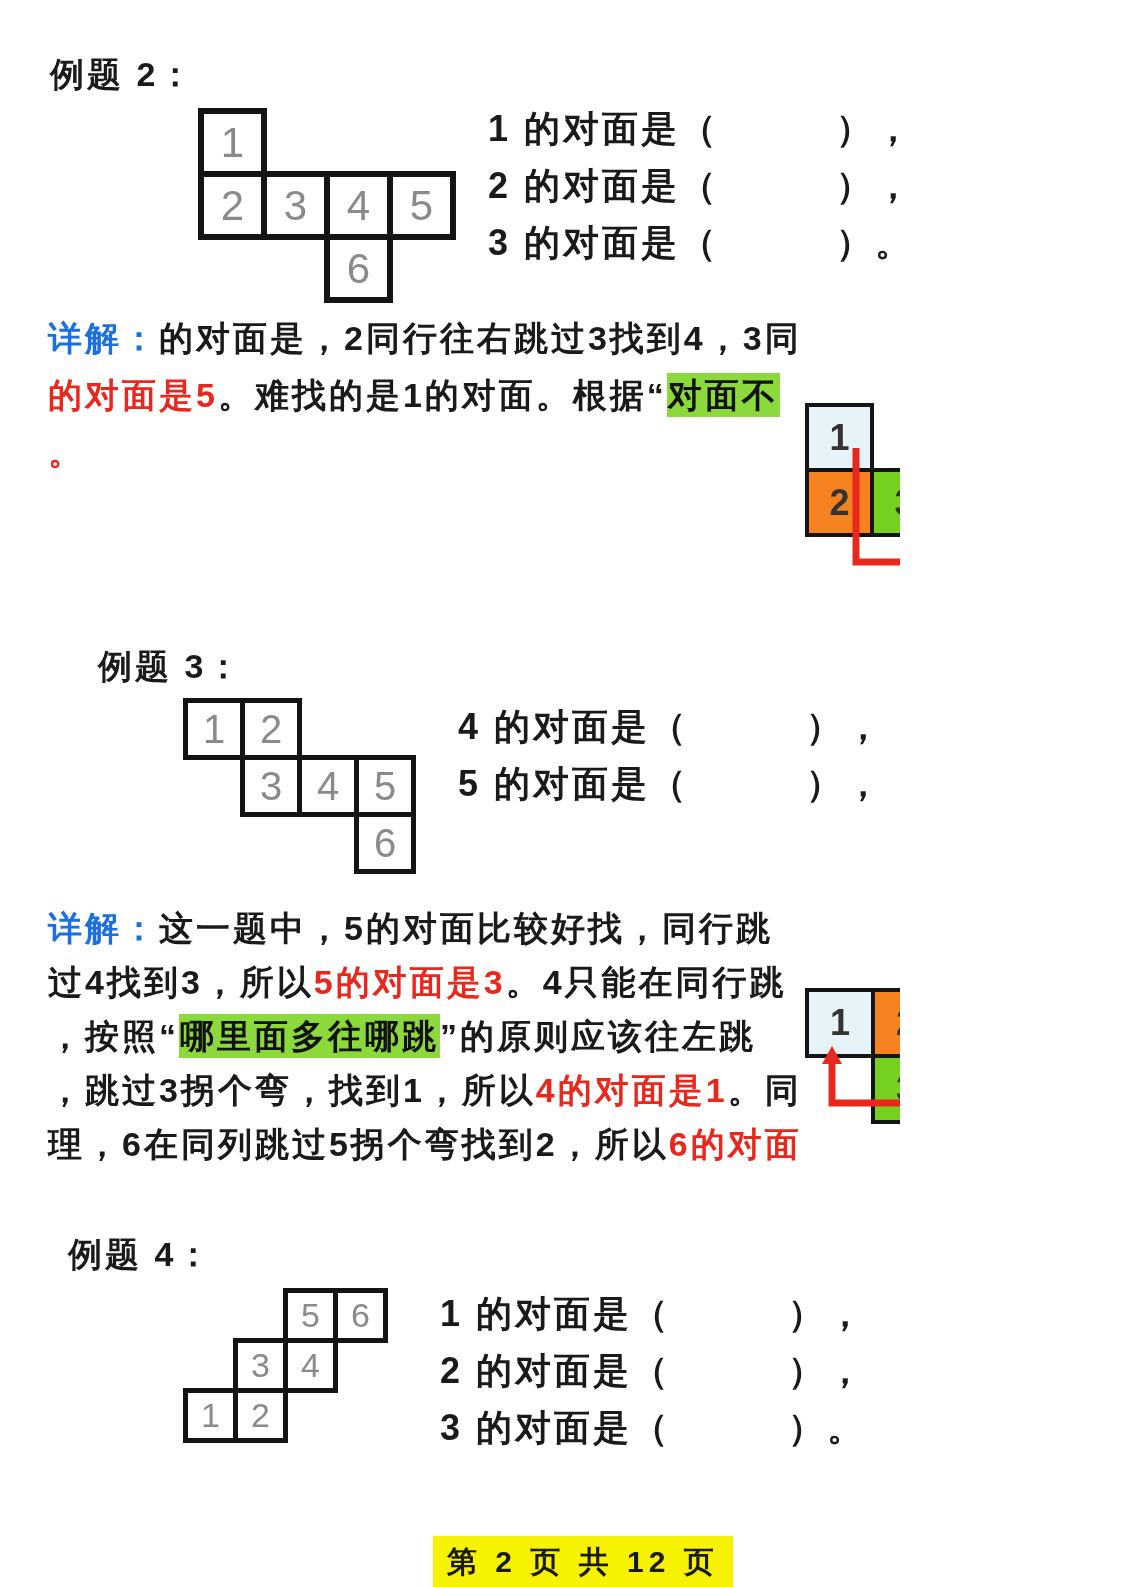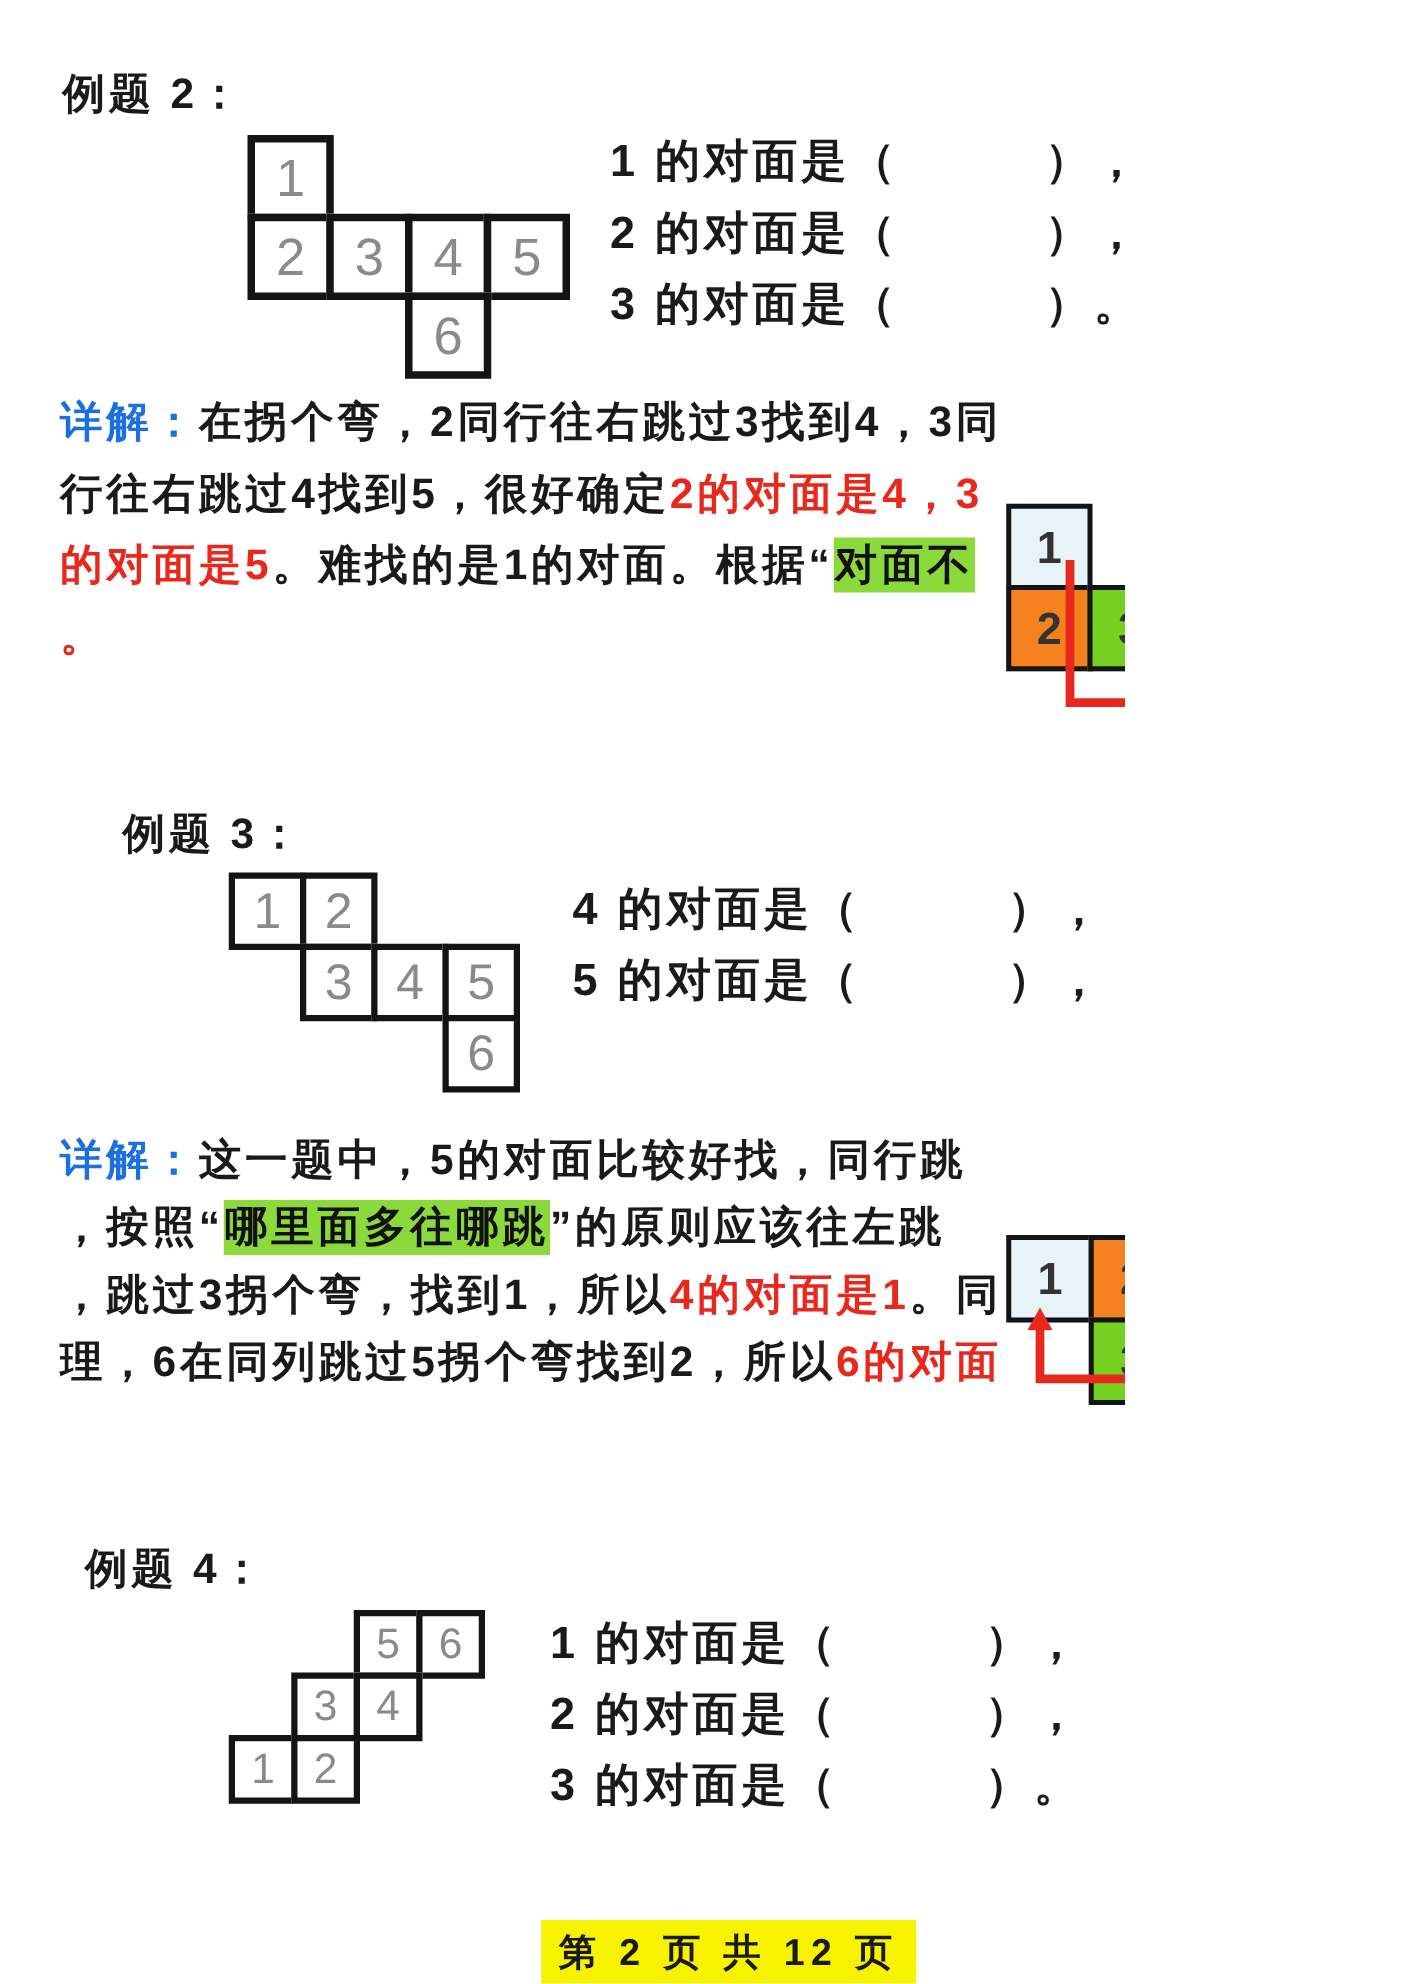--- a/index.html
+++ b/index.html
@@ -56,22 +56,21 @@
       </div>
   </div>
 
   <div class="questions" style="left:488px;top:100px;">
       <div class="q-line">1 的对面是（　　　），</div>
       <div class="q-line">2 的对面是（　　　），</div>
       <div class="q-line">3 的对面是（　　　）。</div>
     </div>
 
   <div class="explanation exp-a" style="left:48px;top:310px;">
-      <div class="exp-line"><span class="seg-b">详解：</span><span class="seg-n">在拐个弯，2同行往右跳过3找到4，3同</span></div>
-      <div class="exp-line"><span class="seg-n">行往右跳过4找到5，很好确定</span><span class="seg-r">2的对面是4，3</span></div>
+      <div class="exp-line"><span class="seg-b">详解：</span><span class="seg-n">的对面是，2同行往右跳过3找到4，3同</span></div>
       <div class="exp-line"><span class="seg-r">的对面是5</span><span class="seg-n">。难找的是1的对面。根据“</span><span class="seg-h">对面不</span></div>
       <div class="exp-line"><span class="seg-r">。</span></div>
     </div>
 
   <div class="net-wrap" style="left:805px;top:403px;">
     <div class="net colored" style="width: 264px; height: 199px;">
         <div class="net-cell cc-blue" style="left: 0px; top: 0px; width: 69px; height: 69px; border-width: 4px; font-size: 36px;">1</div>
         <div class="net-cell cc-orange" style="left: 0px; top: 65px; width: 69px; height: 69px; border-width: 4px; font-size: 36px;">2</div>
         <div class="net-cell cc-green" style="left: 65px; top: 65px; width: 69px; height: 69px; border-width: 4px; font-size: 36px;">3</div>
         <div class="net-cell cc-orange" style="left: 130px; top: 65px; width: 69px; height: 69px; border-width: 4px; font-size: 36px;">4</div>
@@ -97,20 +96,21 @@
       </div>
   </div>
 
   <div class="questions" style="left:458px;top:698px;">
       <div class="q-line">4 的对面是（　　　），</div>
       <div class="q-line">5 的对面是（　　　），</div>
     </div>
 
   <div class="explanation exp-b" style="left:48px;top:901px;">
       <div class="exp-line"><span class="seg-b">详解：</span><span class="seg-n">这一题中，5的对面比较好找，同行跳</span></div>
+      <div class="exp-line"><span class="seg-n">过4找到3，所以</span><span class="seg-r">5的对面是3</span><span class="seg-n">。4只能在同行跳</span></div>
       <div class="exp-line"><span class="seg-n">，按照“</span><span class="seg-h">哪里面多往哪跳</span><span class="seg-n">”的原则应该往左跳</span></div>
       <div class="exp-line"><span class="seg-n">，跳过3拐个弯，找到1，所以</span><span class="seg-r">4的对面是1</span><span class="seg-n">。同</span></div>
       <div class="exp-line"><span class="seg-n">理，6在同列跳过5拐个弯找到2，所以</span><span class="seg-r">6的对面</span></div>
     </div>
 
   <div class="net-wrap" style="left:805px;top:988px;">
     <div class="net colored" style="width: 268px; height: 202px;">
         <div class="net-cell cc-blue" style="left: 0px; top: 0px; width: 70px; height: 70px; border-width: 4px; font-size: 36px;">1</div>
         <div class="net-cell cc-orange" style="left: 66px; top: 0px; width: 70px; height: 70px; border-width: 4px; font-size: 36px;">2</div>
         <div class="net-cell cc-green" style="left: 66px; top: 66px; width: 70px; height: 70px; border-width: 4px; font-size: 36px;">3</div>

